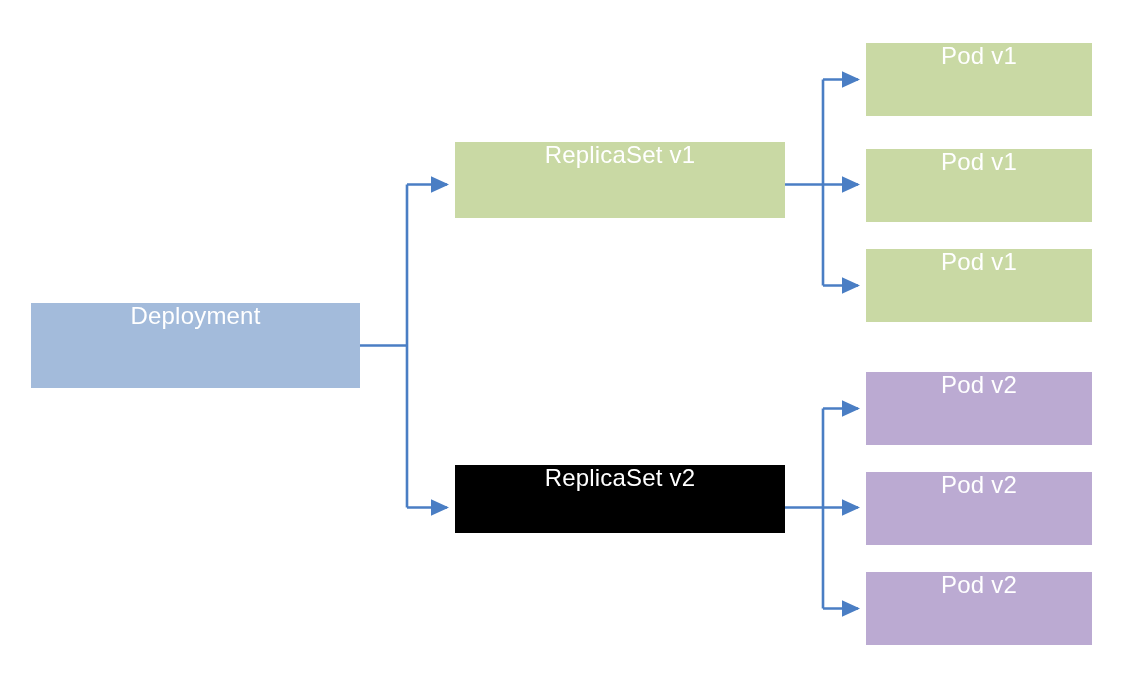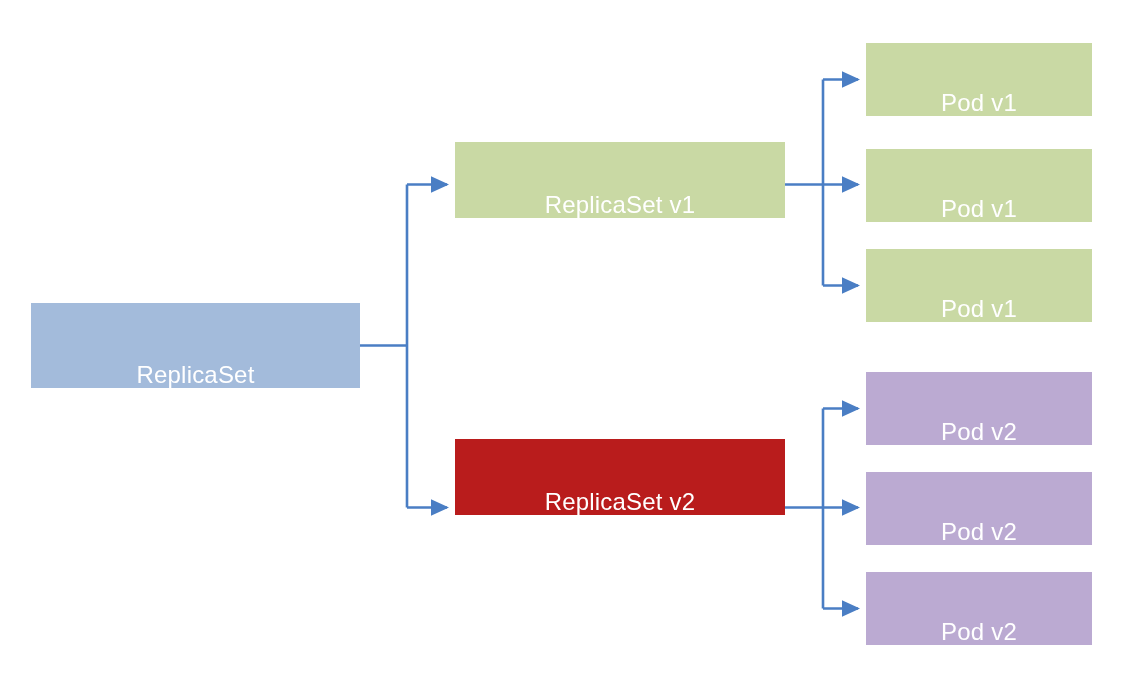--- a/index.html
+++ b/index.html
@@ -15,21 +15,21 @@
     position: relative;
     width: 1125px;
     height: 675px;
     background: #ffffff;
     overflow: hidden;
   }
   .node {
     position: absolute;
     box-sizing: border-box;
     display: flex;
-    align-items: flex-end;
+    align-items: flex-start;
     justify-content: center;
     color: #ffffff;
     font-family: "Liberation Sans", sans-serif;
     font-size: 24px;
     font-weight: 400;
     letter-spacing: 0.2px;
     line-height: 1.1;
     text-align: center;
     user-select: none;
   }
@@ -72,26 +72,26 @@
       <path d="M785,507.5 L823,507.5"></path>
       <path d="M823,408.5 L823,507.5 L823,608.5"></path>
       <path d="M823,408.5 L858,408.5" marker-end="url(#arrowhead)"></path>
       <path d="M823,507.5 L858,507.5" marker-end="url(#arrowhead)"></path>
       <path d="M823,608.5 L858,608.5" marker-end="url(#arrowhead)"></path>
     </g>
   </svg>
 
   <div id="node-layer">
       <div class="node" style="left: 31px; top: 303px; width: 329px; height: 85px; background: rgb(163, 187, 219);">
-        <span>ReplicaSet</span>
+        <span>Deployment</span>
       </div>
       <div class="node" style="left: 455px; top: 142px; width: 330px; height: 76px; background: rgb(201, 217, 164);">
         <span>ReplicaSet v1</span>
       </div>
-      <div class="node" style="left: 455px; top: 439px; width: 330px; height: 76px; background: #b91c1c;">
+      <div class="node" style="left: 455px; top: 465px; width: 330px; height: 68px; background: #000000;">
         <span>ReplicaSet v2</span>
       </div>
       <div class="node" style="left: 866px; top: 43px; width: 226px; height: 73px; background: rgb(201, 217, 164);">
         <span>Pod v1</span>
       </div>
       <div class="node" style="left: 866px; top: 149px; width: 226px; height: 73px; background: rgb(201, 217, 164);">
         <span>Pod v1</span>
       </div>
       <div class="node" style="left: 866px; top: 249px; width: 226px; height: 73px; background: rgb(201, 217, 164);">
         <span>Pod v1</span>

